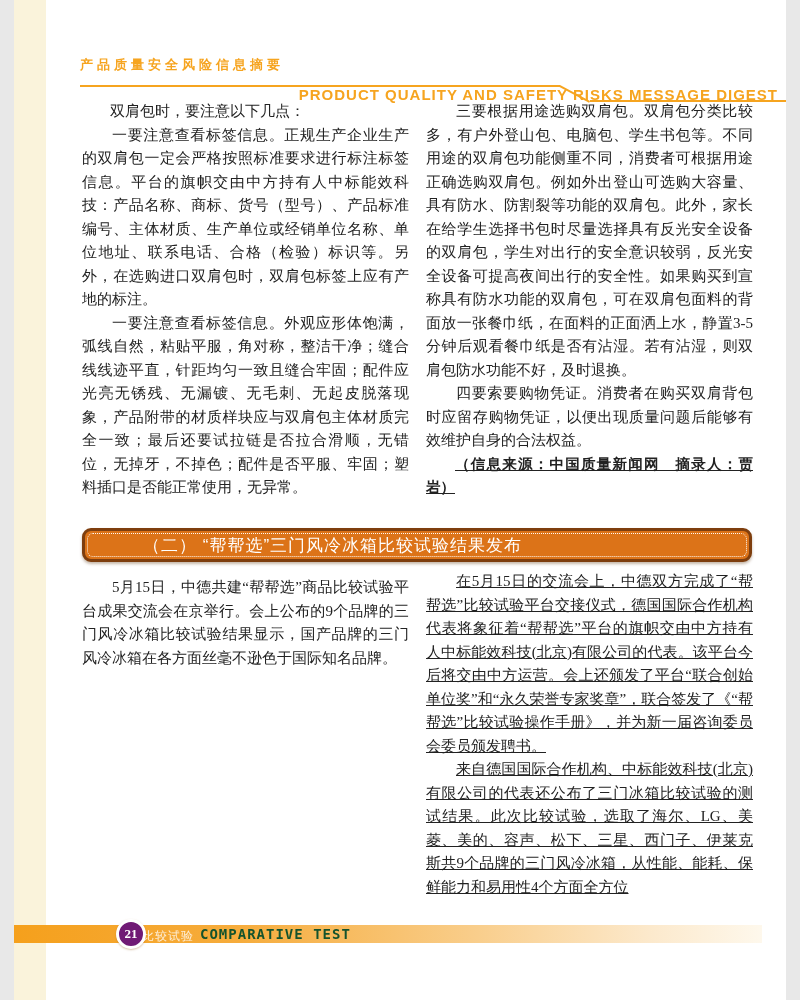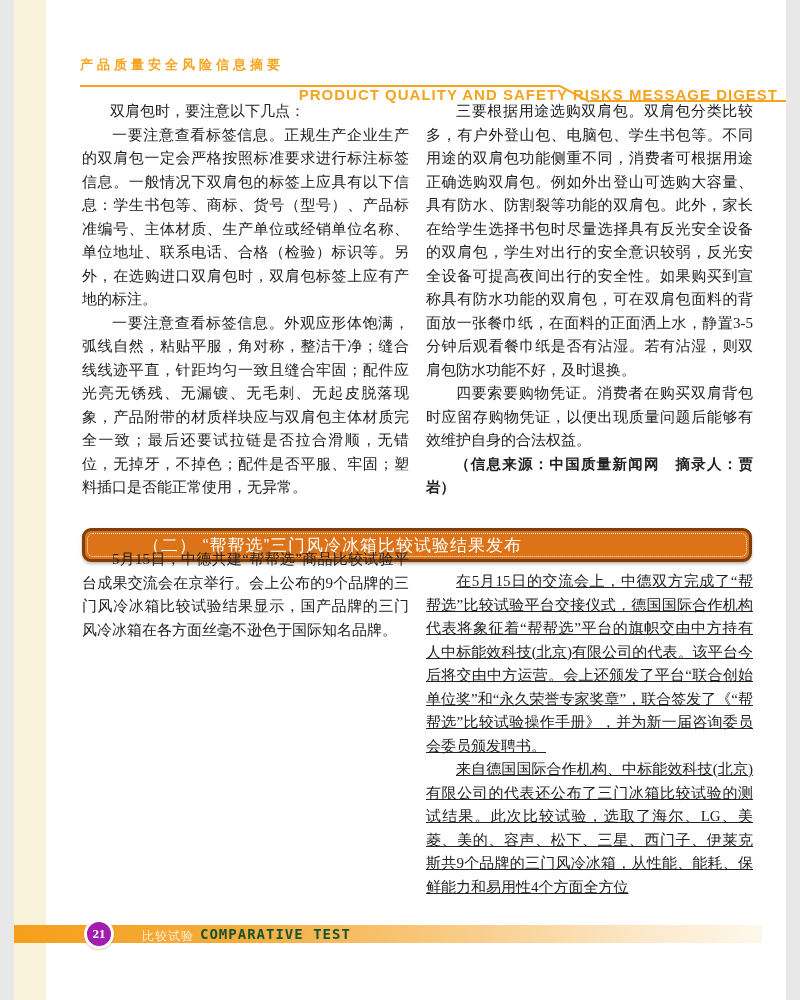--- a/index.html
+++ b/index.html
@@ -47,24 +47,25 @@
     position:absolute;width:327px;
     font-size:15px;line-height:23.5px;
     text-align:justify;
   }
   .col p{margin:0;text-indent:2em;}
   .col p.noindent{text-indent:0;margin-left:28px;}
   .col p.src{
     font-weight:bold;
     font-family:"Liberation Sans","DejaVu Sans",sans-serif;
     font-size:14.5px;
+    text-decoration:underline;
   }
   .col-l1{left:68px;top:100px;}
   .col-r1{left:412px;top:100px;}
-  .col-l2{left:68px;top:548px;}
+  .col-l2{left:68px;top:576px;}
   .col-r2{left:412px;top:570px;text-decoration:underline;}
   
   .banner{
     position:absolute;left:68px;top:528px;width:664px;height:28px;
     background:#DC7318;
     border:3px solid #7E3E0E;
     border-radius:9px;
     box-shadow:0 2px 3px rgba(90,50,10,0.35);
   }
   .banner::before{
@@ -77,22 +78,22 @@
     font-family:"Liberation Sans","DejaVu Sans",sans-serif;
     font-size:17px;font-weight:normal;letter-spacing:1px;
     color:#ffffff;white-space:nowrap;line-height:25px;
   }
   
   .footer-bar{
     position:absolute;left:0;top:925px;width:748px;height:18px;
     background:linear-gradient(to right,#F5A01C 0%,#F6AC3C 30%,#F9CE8C 62%,#FCE9CC 85%,#FEF8EC 100%);
   }
   .page-circle{
-    position:absolute;left:70px;top:919px;width:24px;height:24px;
-    background:#a21caf;border:3px solid #ffffff;border-radius:50%;
+    position:absolute;left:102px;top:919px;width:24px;height:24px;
+    background:#701a75;border:3px solid #ffffff;border-radius:50%;
     box-shadow:0 1px 2px rgba(150,90,20,0.35);
     font-family:"Liberation Serif","DejaVu Serif",serif;
     font-size:13px;font-weight:bold;color:#ffffff;
     text-align:center;line-height:24px;
   }
   .ft-cn{
     position:absolute;left:128px;top:928px;
     font-family:"Liberation Sans","DejaVu Sans",sans-serif;
     font-size:12px;letter-spacing:1px;color:rgba(255,255,255,0.82);
     white-space:nowrap;
@@ -112,21 +113,21 @@
   <div class="strip"></div>
 
   <div class="hdr-cn">产品质量安全风险信息摘要</div>
   <div class="rule1"></div>
   <div class="rule-diag"></div>
   <div class="rule2"></div>
   <div class="hdr-en">PRODUCT QUALITY AND SAFETY RISKS MESSAGE DIGEST</div>
 
   <div class="col col-l1">
     <p class="noindent">双肩包时，要注意以下几点：</p>
-    <p>一要注意查看标签信息。正规生产企业生产的双肩包一定会严格按照标准要求进行标注标签信息。一般情况下双肩包的标签上应具有以下信息：学生书包等、商标、货号（型号）、产品标准编号、主体材质、生产单位或经销单位名称、单位地址、联系电话、合格（检验）标识等。另外，在选购进口双肩包时，双肩包标签上应有产地的标注。</p>
+    <p>一要注意查看标签信息。正规生产企业生产的双肩包一定会严格按照标准要求进行标注标签信息。平台的旗帜交由中方持有人中标能效科技：产品名称、商标、货号（型号）、产品标准编号、主体材质、生产单位或经销单位名称、单位地址、联系电话、合格（检验）标识等。另外，在选购进口双肩包时，双肩包标签上应有产地的标注。</p>
     <p>一要注意查看标签信息。外观应形体饱满，弧线自然，粘贴平服，角对称，整洁干净；缝合线线迹平直，针距均匀一致且缝合牢固；配件应光亮无锈残、无漏镀、无毛刺、无起皮脱落现象，产品附带的材质样块应与双肩包主体材质完全一致；最后还要试拉链是否拉合滑顺，无错位，无掉牙，不掉色；配件是否平服、牢固；塑料插口是否能正常使用，无异常。</p>
   </div>
   <div class="col col-r1">
     <p>三要根据用途选购双肩包。双肩包分类比较多，有户外登山包、电脑包、学生书包等。不同用途的双肩包功能侧重不同，消费者可根据用途正确选购双肩包。例如外出登山可选购大容量、具有防水、防割裂等功能的双肩包。此外，家长在给学生选择书包时尽量选择具有反光安全设备的双肩包，学生对出行的安全意识较弱，反光安全设备可提高夜间出行的安全性。如果购买到宣称具有防水功能的双肩包，可在双肩包面料的背面放一张餐巾纸，在面料的正面洒上水，静置3-5分钟后观看餐巾纸是否有沾湿。若有沾湿，则双肩包防水功能不好，及时退换。</p>
     <p>四要索要购物凭证。消费者在购买双肩背包时应留存购物凭证，以便出现质量问题后能够有效维护自身的合法权益。</p>
     <p class="src">（信息来源：中国质量新闻网　摘录人：贾岩）</p>
   </div>
 
   <div class="banner">
     <span class="banner-text">（二） “帮帮选”三门风冷冰箱比较试验结果发布</span>

